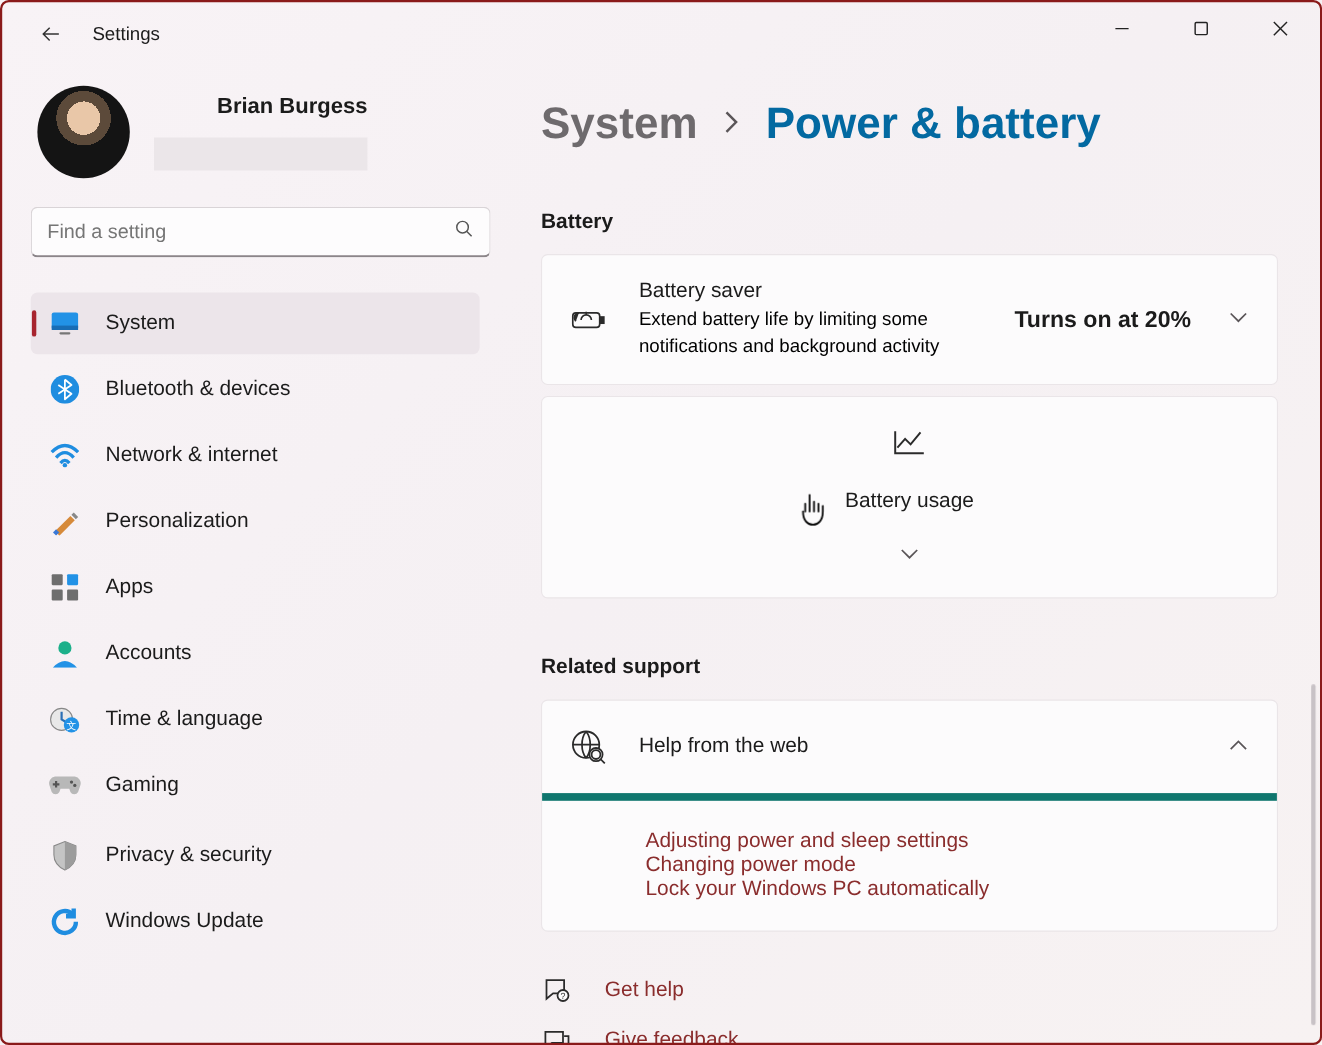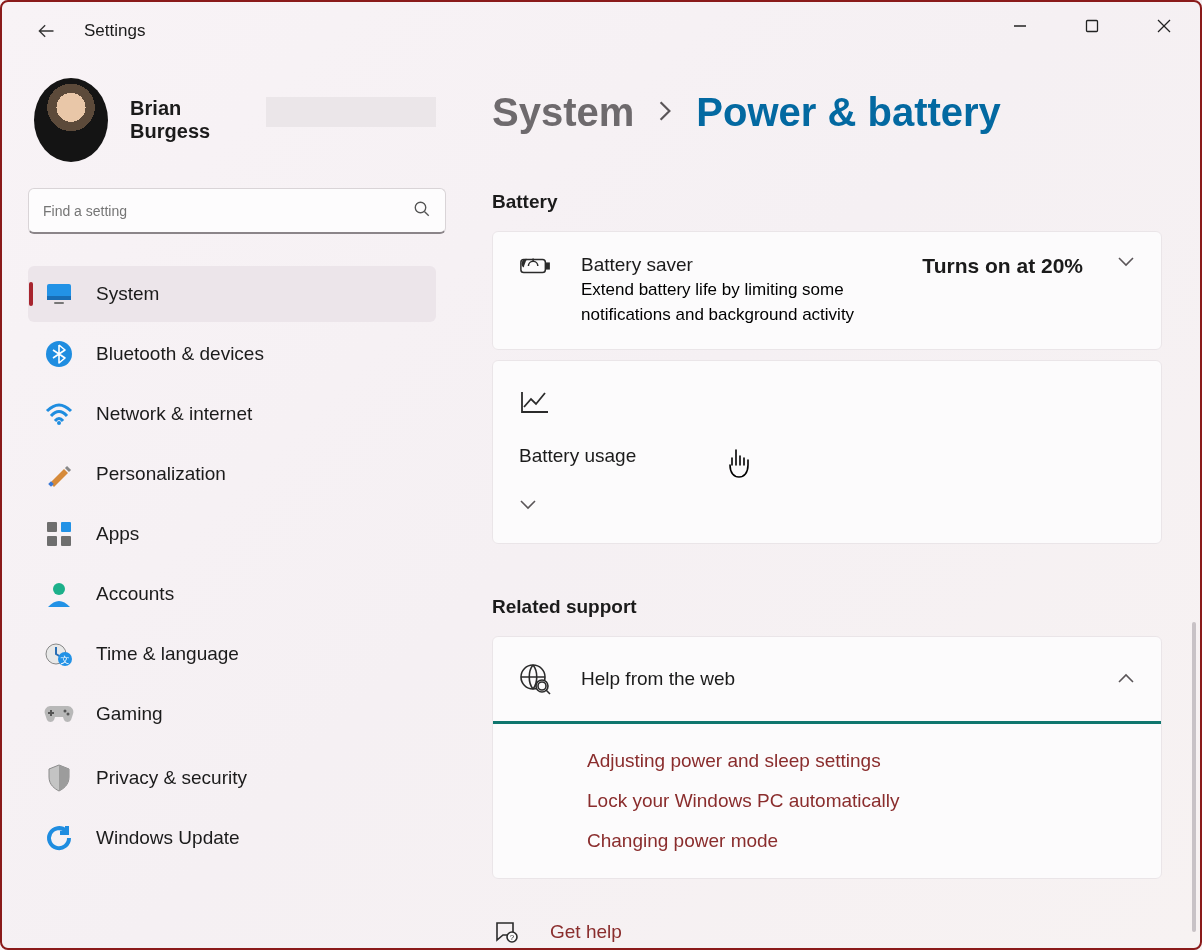--- a/index.html
+++ b/index.html
@@ -47,40 +47,40 @@
   .user-row {
     display: flex; align-items: center; gap: 22px;
     margin-bottom: 26px;
     margin-left: 6px;
   }
   .avatar {
     width: 84px; height: 84px; border-radius: 50%;
     background: radial-gradient(circle at 50% 35%, #e9c7a8 0 22%, #5c4a3a 22% 36%, #141414 36% 100%);
     overflow: hidden;
   }
-  .user-info { display: flex; flex-direction: row; gap: 16px; }
+  .user-info { display: flex; flex-direction: column; gap: 16px; align-items: flex-end; }
   .user-name { font-size: 20px; font-weight: 600; }
   .user-email-blur {
     width: 194px; height: 30px;
     background: #ebe6e9;
   }
   .search-box {
     position: relative;
     width: 418px; height: 46px;
     background: #fdfcfd;
     border: 1px solid #d9d4d7;
     border-bottom: 2px solid #8b8589;
     border-radius: 6px;
     display: flex; align-items: center;
     padding: 0 14px;
     margin-bottom: 32px;
   }
   .search-box input {
     flex: 1; border: none; outline: none; background: transparent;
-    font-size: 14px; color: #a21caf;
+    font-size: 18px; color: #a21caf;
   }
   .search-box .sicon { color: #555; }
   .nav { display: flex; flex-direction: column; gap: 0; }
   .nav-item {
     display: flex; align-items: center;
     height: 56px;
     padding-left: 16px;
     border-radius: 6px;
     font-size: 19px;
     cursor: pointer;
@@ -108,21 +108,21 @@
   }
   .bc-system { color: #6e6a6d; font-weight: 600; }
   .bc-sep { font-size: 28px; color: #5a5558; font-weight: 400;}
   .bc-current { color: #0369a1; }
   .section-label { font-size: 19px; font-weight: 600; margin-bottom: 18px; }
   .card {
     background: #fcfbfc;
     border: 1px solid #eae5e8;
     border-radius: 6px;
     padding: 22px 26px;
-    display: flex; align-items: flex-start;
+    display: flex; align-items: center;
     gap: 30px;
     margin-bottom: 10px;
     cursor: pointer;
   }
   .card-icon { width: 32px; display: flex; align-items: center; justify-content: center; color: #3a3a3a; }
   .card-body { flex: 1; }
   .card-title { font-size: 19px; }
   .card-desc { font-size: 17px; color: #000000; line-height: 1.45; margin-top: 2px; max-width: 340px; }
   .card-right { font-size: 21px; margin-right: 4px; font-weight: bold; }
   .chev { color: #5a5558; }
@@ -131,23 +131,23 @@
     border: 1px solid #eae5e8;
     border-radius: 6px;
     margin-bottom: 40px;
   }
   .help-head {
     display: flex; align-items: center; gap: 30px;
     padding: 26px 26px;
     cursor: pointer;
   }
   .help-body {
-    border-top: 3px solid #0f766e;
+    border-top: 7px solid #0f766e;
     padding: 26px 26px 26px 94px;
-    display: flex; flex-direction: column; gap: 18px;
+    display: flex; flex-direction: column; 
   }
   .help-link { color: #8a2d2d; font-size: 19px; cursor: pointer; }
   .foot-links { display: flex; flex-direction: column; gap: 20px; }
   .foot-row { display: flex; align-items: center; gap: 30px; }
   .foot-icn { width: 28px; display:flex; align-items:center; justify-content:center; }
   .foot-link { color: #8a2d2d; font-size: 19px; cursor: pointer; }
   .scrollbar-fake {
     position: absolute; right: 4px; top: 620px; width: 4px; height: 310px;
     background: #c8c2c6; border-radius: 2px;
   }
@@ -389,22 +389,22 @@
           <div class="card-title">Help from the web</div>
         </div>
         <span class="chev">
           <svg width="18" height="12" viewBox="0 0 18 12" fill="none" stroke="#5a5558" stroke-width="1.6">
               <path d="M2 10l7-7 7 7"></path>
             </svg>
         </span>
       </div>
       <div class="help-body">
         <a class="help-link">Adjusting power and sleep settings</a>
+        <a class="help-link">Changing power mode</a>
         <a class="help-link">Lock your Windows PC automatically</a>
-        <a class="help-link">Changing power mode</a>
       </div>
     </div>
 
     <div class="foot-links">
       <div class="foot-row">
         <span class="foot-icn">
           <svg width="26" height="26" viewBox="0 0 26 26" stroke="#2b2b2b" stroke-width="1.6" fill="none">
               <path d="M4 4h16v12H10l-6 5V4z"></path>
               <circle cx="19" cy="18" r="5" fill="#fcfbfc"></circle>
               <text x="19" y="21" font-size="8" text-anchor="middle" fill="#2b2b2b" stroke="none">?</text>

